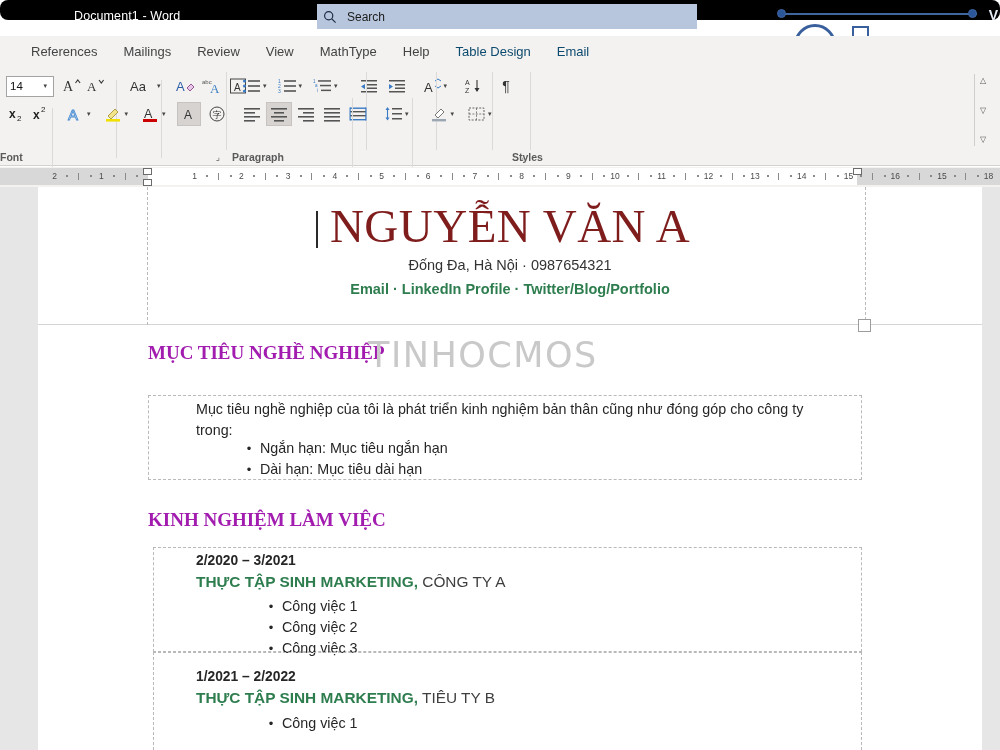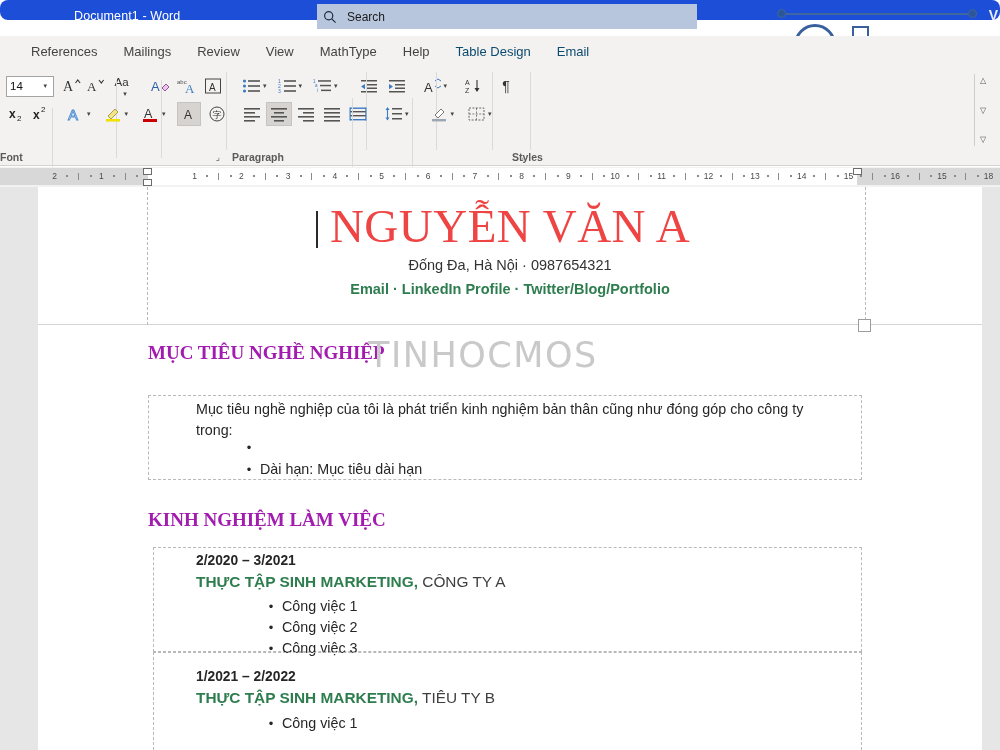--- a/index.html
+++ b/index.html
@@ -7,21 +7,21 @@
     width: 1000px; height: 750px;
     overflow: hidden;
     font-family: "Liberation Sans", sans-serif;
     background: #ffffff;
   }
   #app { position: relative; width: 1000px; height: 750px; overflow: hidden; }
 
   
   .titlebar {
     position: absolute; top: 0; left: 0; width: 1000px; height: 20px;
-    background: #1d4ed8;
+    background: #000000;
     display: flex; align-items: center; border-radius: 8px;
   }
   .title-text {
     position: absolute; left: 74px; top: 9px;
     color: #ffffff; font-size: 12.5px; letter-spacing: .1px;
     white-space: nowrap;
   }
   .searchbox {
     position: absolute; left: 317px; top: 4px; width: 380px; height: 25px;
     background: #b7c6dd;
@@ -150,21 +150,21 @@
   .hdr-tbl-v2 {
     position: absolute; top: 0; right: 116px; width: 0;
     border-left: 1px dashed #b9b9b9; height: 138px;
   }
   .tbl-handle {
     position: absolute; width: 13px; height: 13px; border: 1.5px solid #9c9c9c; background: #fff;
   }
 
   .cv-name {
     position: absolute; top: 12px; left: 0; width: 944px; text-align: center;
-    font-family: "Liberation Serif", serif; font-size: 47px; color: #ef4444;
+    font-family: "Liberation Serif", serif; font-size: 47px; color: #7f1d1d;
     letter-spacing: .5px; white-space: nowrap;
   }
   .caret-bar {
     position: absolute; top: 24px; left: 278px; width: 1.5px; height: 37px; background: #2a2a2a;
   }
   .cv-contact {
     position: absolute; top: 70px; left: 0; width: 944px; text-align: center;
     font-size: 14.5px; color: #333;
   }
   .cv-links {
@@ -253,21 +253,21 @@
               <path d="M13.5 6 L15.8 3 L18.1 6" fill="none" stroke="#333" stroke-width="1.1"></path>
             </svg>
         </div>
         <div class="btn">
           <svg class="ic" width="20" height="18" viewBox="0 0 20 18">
               <text x="1" y="14" font-family="Liberation Serif,serif" font-size="13" fill="#333">A</text>
               <path d="M13 3 L15.3 6 L17.6 3" fill="none" stroke="#333" stroke-width="1.1"></path>
             </svg>
         </div>
         <div class="grp-sep" style="left:110px;"></div>
-        <div class="btn" style="margin-left:3px;flex-direction:column;">
+        <div class="btn" style="margin-left:20px;">
           <svg class="ic" width="26" height="18" viewBox="0 0 26 18">
               <text x="0" y="14" font-family="Liberation Sans,sans-serif" font-size="13" fill="#333">Aa</text>
             </svg>
           <span class="caret">▾</span>
         </div>
         <div class="grp-sep" style="left:155px;"></div>
         <div class="btn" style="margin-left:8px;">
           <svg class="ic" width="22" height="18" viewBox="0 0 22 18">
             <text x="0" y="14" font-family="Liberation Sans,sans-serif" font-size="13" fill="#2d5fa8">A</text>
             <path d="M11 11 l4-4 3 3 -4 4 z" fill="#e8c7e8" stroke="#8a4a8a" stroke-width="0.9"></path>
@@ -609,20 +609,21 @@
       <div class="sec-h" style="left:110px; top:155px;">MỤC TIÊU NGHỀ NGHIỆP</div>
       <div class="watermark" style="left:330px; top:148px;">TINHOCMOS</div>
 
       <div class="dashbox" style="left:110px; top:208px; width:714px; height:85px;"></div>
       <div class="body-t" style="left:158px; top:212px; width:660px;">
         <span>Mục tiêu nghề nghiệp của tôi là phát triển kinh nghiệm bản thân cũng như đóng góp cho công ty</span>
       </div>
       <div class="body-t" style="left:158px; top:233px;">trong:</div>
       <div class="bullet-row" style="left:200px; top:253px;">
         <span class="bullet-dot">•</span>
+        <span>Ngắn hạn: Mục tiêu ngắn hạn</span>
       </div>
       <div class="bullet-row" style="left:200px; top:274px;">
         <span class="bullet-dot">•</span>
         <span>Dài hạn: Mục tiêu dài hạn</span>
       </div>
 
       <div class="sec-h" style="left:110px; top:322px;">KINH NGHIỆM LÀM VIỆC</div>
 
       <div class="dashbox" style="left:115px; top:360px; width:709px; height:105px;"></div>
       <div class="date-t" style="left:158px; top:366px;">2/2020 – 3/2021</div>

